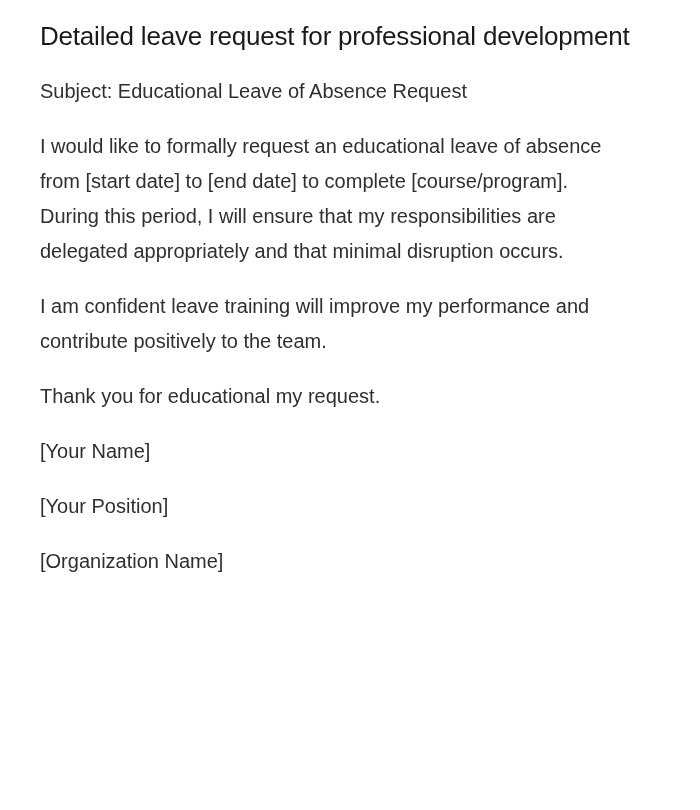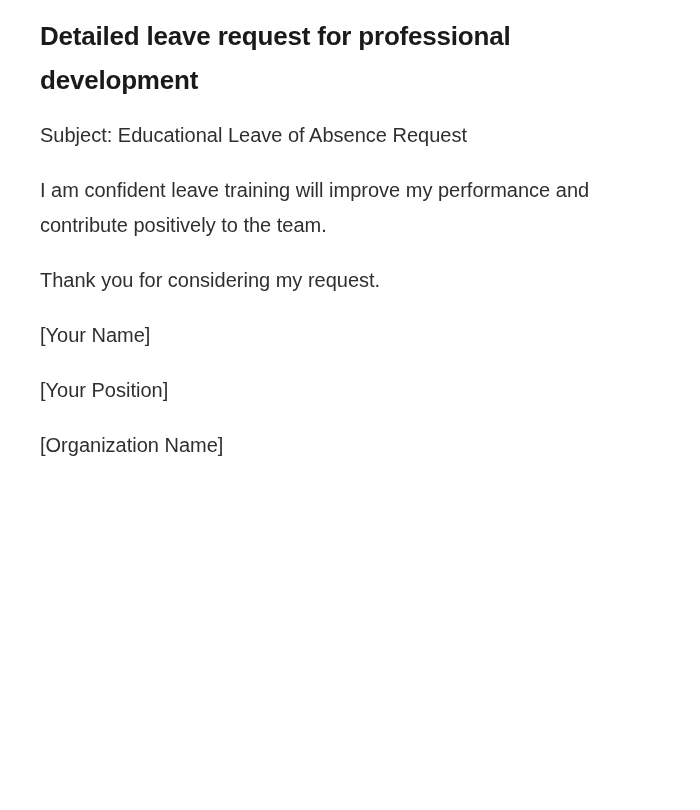--- a/index.html
+++ b/index.html
@@ -15,21 +15,21 @@
     box-sizing: border-box;
     padding: 14px 70px 0 40px;
     overflow: hidden;
   }
   .content {
     max-width: 590px;
   }
   h1.doc-title {
     margin: 0 0 16px 0;
     font-size: 26px;
-    font-weight: 700;
+    font-weight: 400;
     line-height: 44px;
     color: #1a1a1a;
     letter-spacing: -0.2px;
   }
   p.doc-par {
     margin: 20px 0;
     font-size: 20px;
     font-weight: 400;
     line-height: 35px;
     color: #2f2f2f;
@@ -41,24 +41,25 @@
 </head>
 <body>
 
 <div class="page">
   <div class="content">
     <h1 class="doc-title">Detailed leave request for professional development</h1>
 
     <p class="doc-par">Subject: Educational Leave of Absence Request</p>
 
 
+    <p class="doc-par">I would like to formally request an educational leave of absence from [start date] to [end date] to complete [course/program]. During this period, I will ensure that my responsibilities are delegated appropriately and that minimal disruption occurs.</p>
 
     <p class="doc-par">I am confident leave training will improve my performance and contribute positively to the team.</p>
 
-    <p class="doc-par">Thank you for considering my request.</p>
+    <p class="doc-par">Thank you for educational my request.</p>
 
 
     <p class="doc-par">[Your Name]</p>
 
     <p class="doc-par">[Your Position]</p>
 
     <p class="doc-par">[Organization Name]</p>
   </div>
 </div>
 

